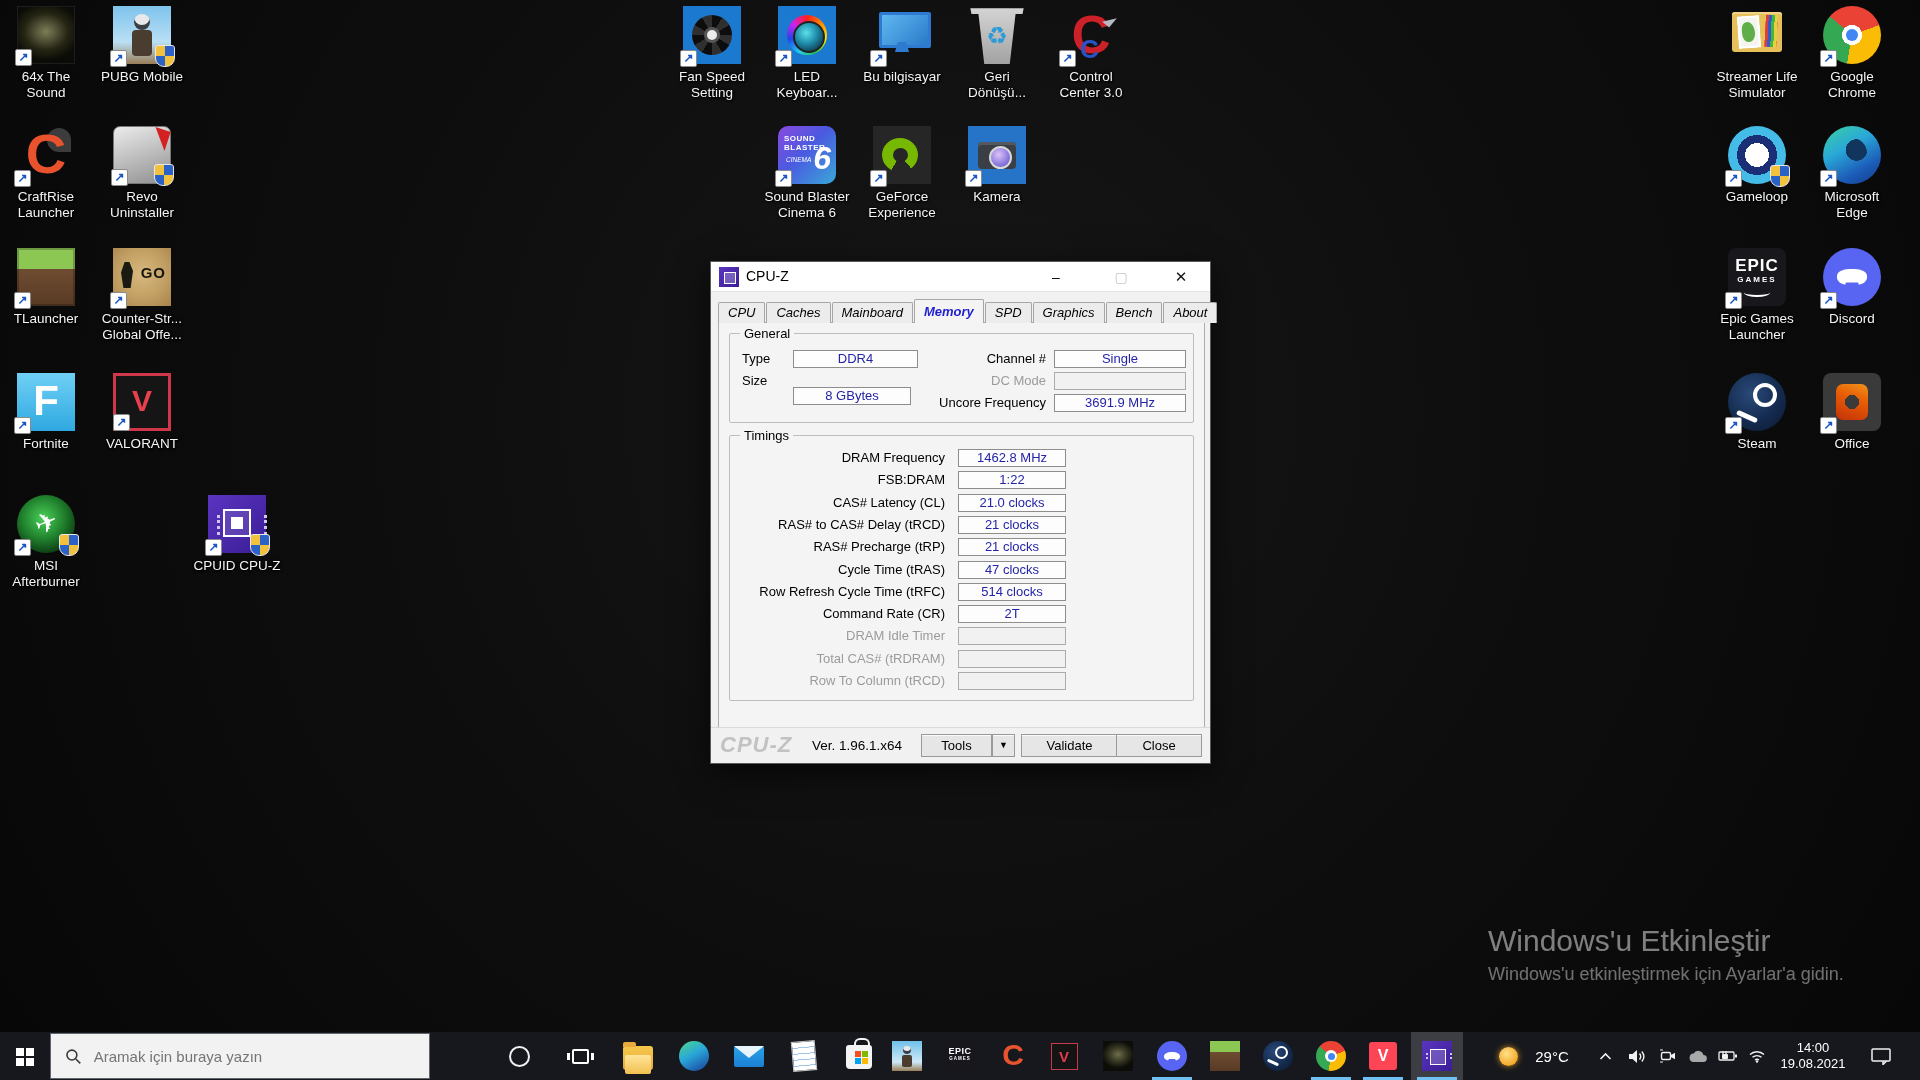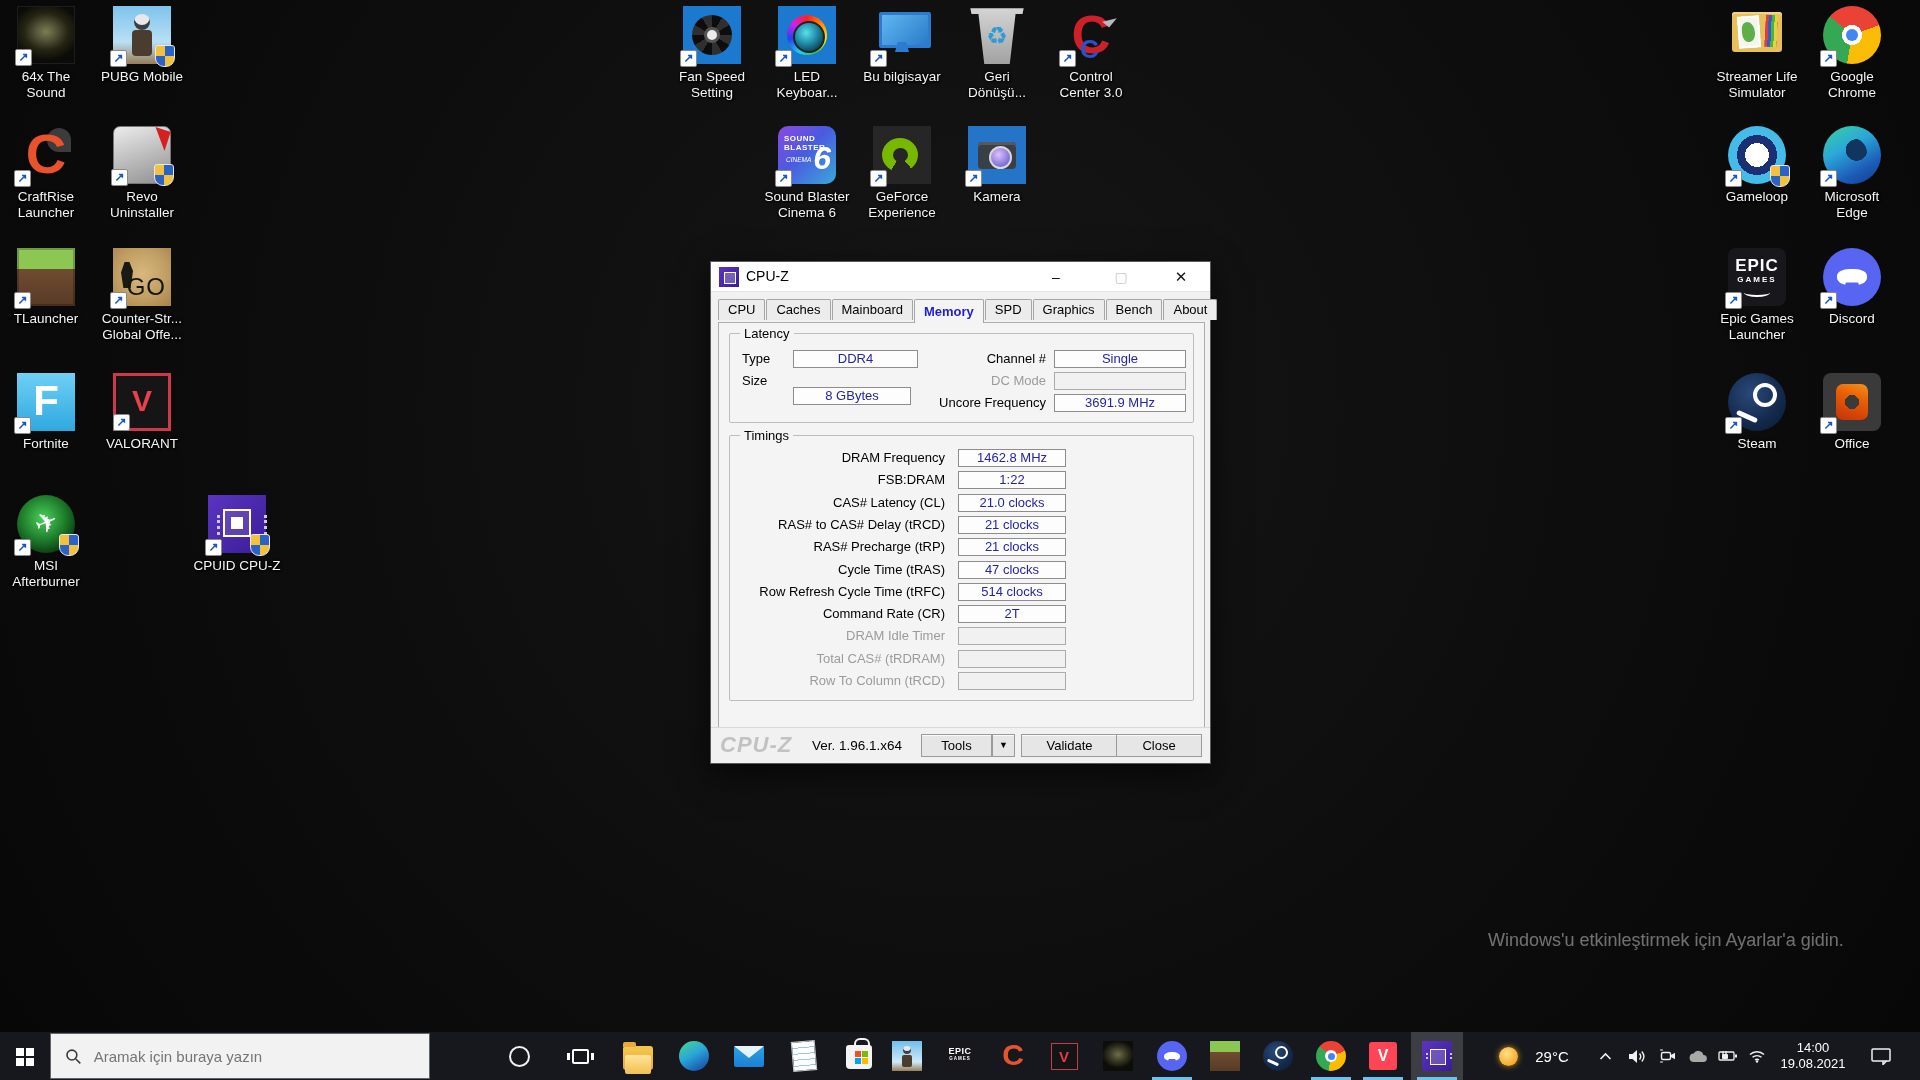--- a/index.html
+++ b/index.html
@@ -24,21 +24,21 @@
   .i-pubg { background: linear-gradient(180deg,#7ec3ec 0%,#b9e0f5 62%,#9a7e58 100%); }
   .i-pubg::before { content:""; position:absolute; left:21px; top:8px; width:16px; height:16px; border-radius:50%; background:#e8e8ea; box-shadow: inset 0 -5px 0 #3a3f46; }
   .i-pubg::after { content:""; position:absolute; left:19px; top:24px; width:20px; height:26px; background:#4a3c2e; border-radius:4px; }
   .i-craftrise { font-weight:900; font-size:56px; color:#e8532e; line-height:56px; }
   .i-craftrise::before { content:""; position:absolute; right:4px; top:2px; width:24px; height:24px; background:#3c3c3c; border-radius:50% 50% 0 50%; z-index:-1; }
   .i-revo { background: linear-gradient(160deg,#ececec 0%,#b9b9b9 55%,#8f8f8f 100%); border-radius:7px; border:1px solid #777; }
   .i-revo::before { content:""; position:absolute; right:2px; top:2px; width:0; height:0; border-left:16px solid transparent; border-top:20px solid #d42020; transform:rotate(18deg); }
   .i-tlauncher { background: linear-gradient(180deg,#8cc653 0 37%, #6e4c31 37%, #583a24 100%); box-shadow: inset 0 0 0 2px rgba(0,0,0,.22); }
   .i-csgo { background: radial-gradient(circle at 50% 45%, #d8b87e 0%, #c2a064 55%, #a8824a 100%); }
   .csgo-fig { position:absolute; left:8px; top:14px; width:12px; height:26px; background:#1a1a12; clip-path: polygon(30% 0,70% 0,100% 35%,80% 100%,20% 100%,0 40%); }
-  .csgo-go { position:absolute; right:5px; top:16px; font-size:24px; font-weight:400; color:#15150c; letter-spacing:1px;margin-top:9px; }
+  .csgo-go { position:absolute; right:5px; top:16px; font-size:15px; font-weight:700; color:#15150c; letter-spacing:1px; }
   .i-fortnite { background: linear-gradient(180deg,#6fd0f5,#2fa8e0); font-weight:900; font-size:42px; color:#fff; line-height:56px; }
   .i-valorant { background:#151515; border:3px solid #d0374a; font-weight:900; font-size:30px; color:#e8404f; line-height:50px; }
   .i-msi { background: radial-gradient(circle at 45% 40%, #4ad058 0%, #1d7a2a 48%, #0a2e10 82%); border-radius:50%; font-size:27px; color:#fff; line-height:56px; }
   .i-msi .plane { display:inline-block; transform:rotate(-22deg); }
   .i-cpuzd { background: linear-gradient(135deg,#5b34c0,#3a1d96); }
   .chip { position:absolute; left:15px; top:14px; width:28px; height:28px; border:2px solid #fff; background:rgba(255,255,255,.12); }
   .chip::before { content:""; position:absolute; left:-8px; top:4px; width:44px; height:20px; border-left:3px dotted #cfc4f2; border-right:3px dotted #cfc4f2; }
   .chip::after { content:""; position:absolute; left:6px; top:6px; width:12px; height:12px; background:#fff; }
   .i-fan { background:#1b7ad0; }
   .i-fan::before { content:""; position:absolute; left:9px; top:9px; width:40px; height:40px; border-radius:50%;
@@ -112,21 +112,21 @@
   .titlebar { position:absolute; left:0; top:0; right:0; height:30px; background:#ffffff; border-bottom:1px solid #e4e4e4; }
   .app-ico { position:absolute; left:8px; top:5px; width:20px; height:20px;
     background: linear-gradient(135deg,#5b34c0,#3a1d96); }
   .app-ico::before { content:""; position:absolute; left:5px; top:5px; width:10px; height:10px; border:1.5px solid #fff; background:rgba(255,255,255,.25); }
   .title-txt { position:absolute; left:35px; top:6px; font-size:14px; }
   .cap-btn { position:absolute; top:0; width:40px; height:30px; text-align:center; line-height:30px; font-size:14px; color:#111; cursor:pointer; }
   .cap-min { left:325px; }
   .cap-max { left:390px; color:#c4c4c4; }
   .cap-close { left:450px; font-size:15px; }
 
-  .tabstrip { position:absolute; left:7px; top:37px; height:24px; display:flex; z-index:3; }
+  .tabstrip { position:absolute; left:7px; top:37px; height:24px; display:flex; align-items:flex-end; z-index:3;font-style:italic; }
   .tab { height:21px; line-height:20px; padding:0 9px; background:#ececec; border:1px solid #a6a6a6; border-bottom:none;
     border-radius:2px 2px 0 0; margin-right:1px; font-size:13px; cursor:pointer; }
   .tab.active { height:24px; line-height:23px; background:#f4f4f4; color:#1f1fd0; font-weight:bold; position:relative; z-index:4; }
   .page { position:absolute; left:7px; top:60px; width:487px; height:406px; background:#f4f4f4; border:1px solid #adadad; }
 
   .groupbox { position:absolute; border:1px solid #bdbdbd; border-radius:2px; }
   .legend { position:absolute; left:10px; top:-8px; background:#f4f4f4; padding:0 4px; font-size:13px; }
   #gb-general { left:10px; top:10px; width:465px; height:90px; }
   #gb-timings { left:10px; top:112px; width:465px; height:266px; }
 
@@ -413,21 +413,21 @@
     <span class="tab active">Memory</span>
     <span class="tab">SPD</span>
     <span class="tab">Graphics</span>
     <span class="tab">Bench</span>
     <span class="tab">About</span>
   </div>
 
   <div class="page">
 
     <div class="groupbox" id="gb-general">
-      <span class="legend">Latency</span>
+      <span class="legend">General</span>
       <span class="flabel" style="left:12px;top:16px;width:48px">Type</span>
       <div class="fieldbox" style="left:63px;top:16px;width:125px">DDR4</div>
       <span class="flabel" style="left:12px;top:38px;width:48px">Size</span>
       <div class="fieldbox" style="left:63px;top:53px;width:118px">8 GBytes</div>
       <span class="flabel right" style="left:214px;top:16px;width:102px">Channel #</span>
       <div class="fieldbox" style="left:324px;top:16px;width:132px">Single</div>
       <span class="flabel right dis" style="left:214px;top:38px;width:102px">DC Mode</span>
       <div class="fieldbox dis" style="left:324px;top:38px;width:132px"></div>
       <span class="flabel right" style="left:180px;top:60px;width:136px">Uncore Frequency</span>
       <div class="fieldbox" style="left:324px;top:60px;width:132px">3691.9 MHz</div>
@@ -486,20 +486,21 @@
     <span class="cpuz-logo">CPU-Z</span>
     <span class="ver">Ver. 1.96.1.x64</span>
     <div class="btn btn-tools">Tools</div>
     <div class="btn btn-arrow">▼</div>
     <div class="btn btn-validate">Validate</div>
     <div class="btn btn-close">Close</div>
   </div>
 </div>
 
 <div id="watermark">
+  <div class="wm1">Windows'u Etkinleştir</div>
   <div class="wm2">Windows'u etkinleştirmek için Ayarlar'a gidin.</div>
 </div>
 
 <div id="taskbar">
   <div class="tb-cell" id="start">
       <div class="winlogo"></div>
     </div>
 
   <div id="searchbox">
     <svg width="17" height="17" viewBox="0 0 17 17">

